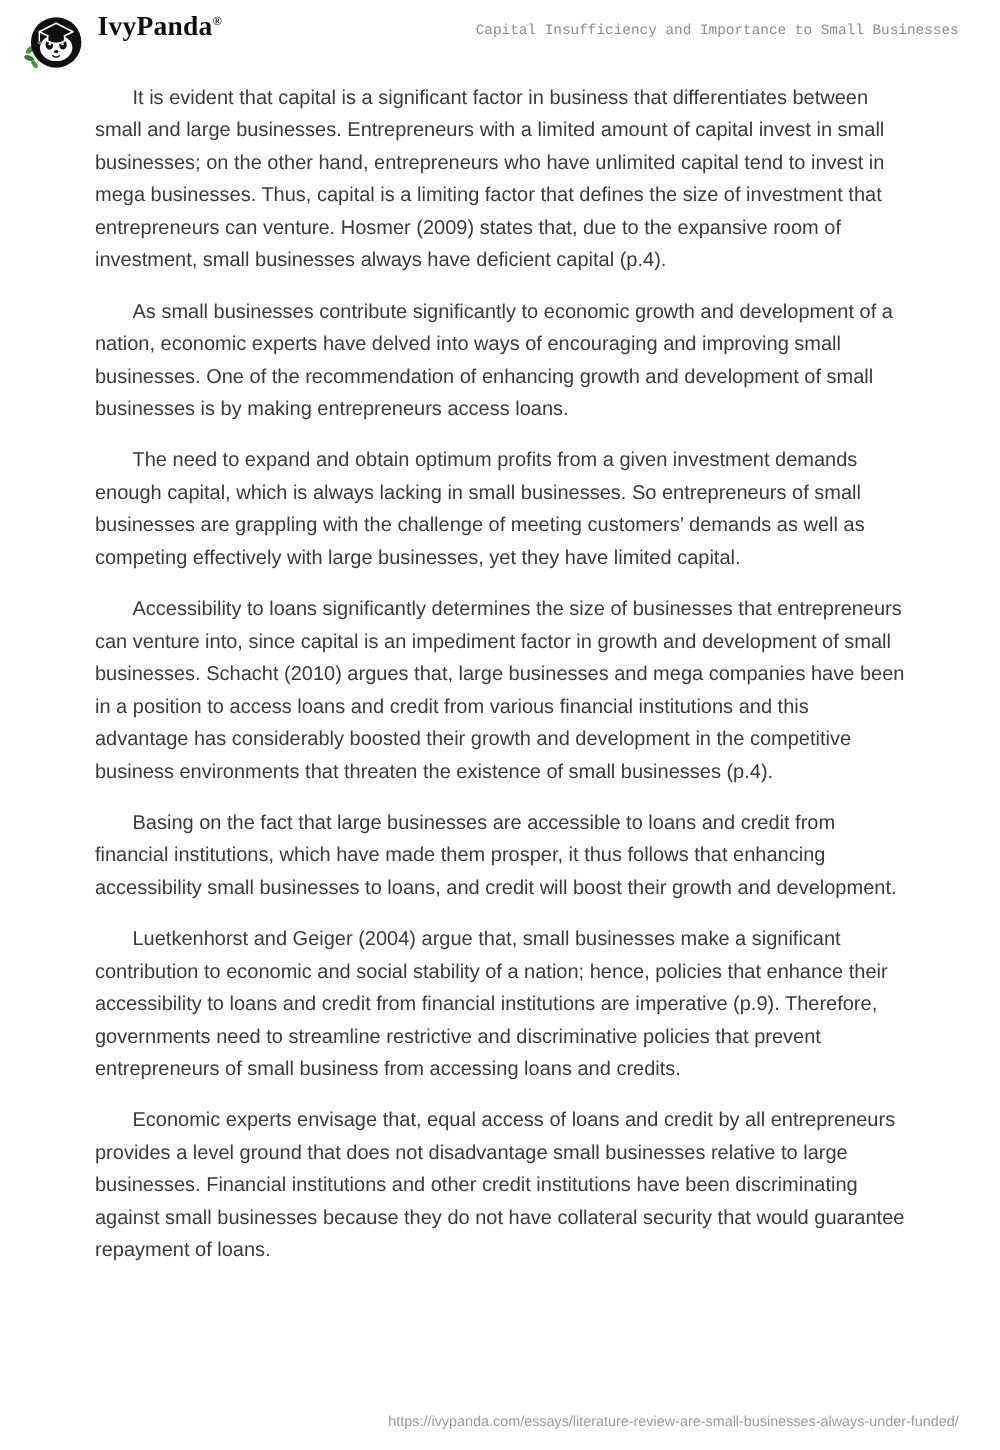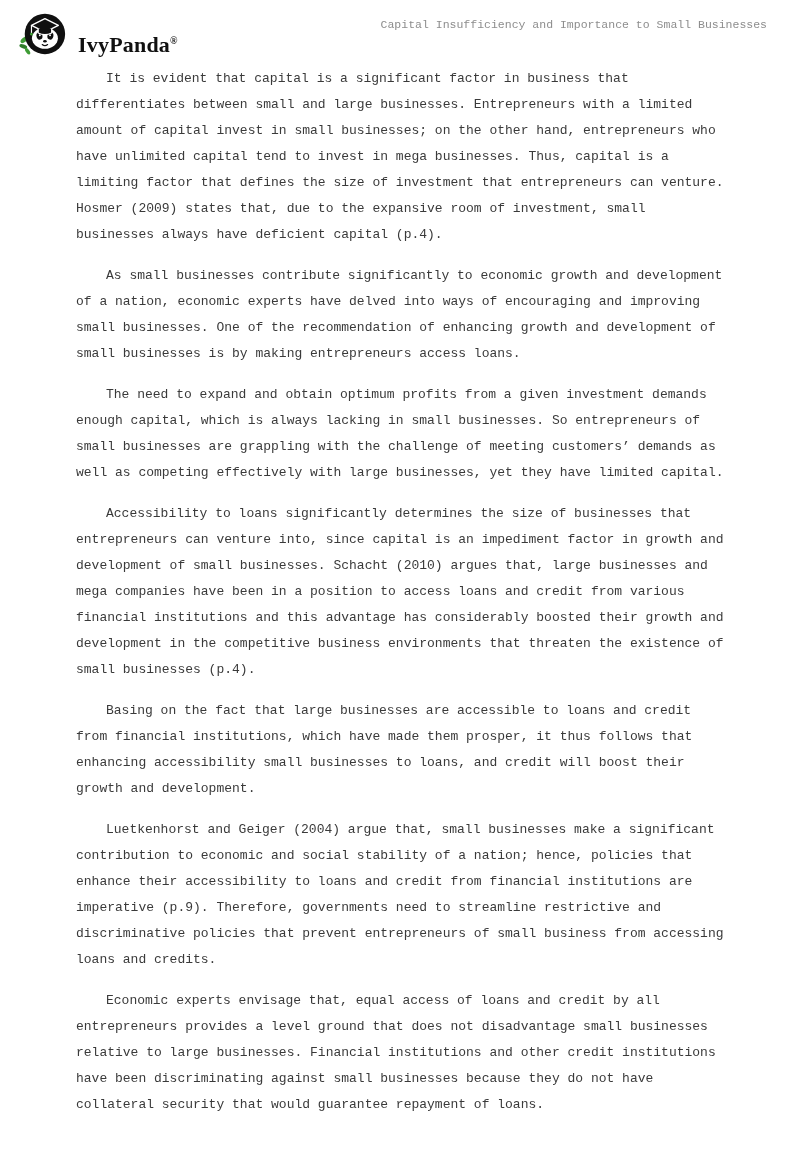--- a/index.html
+++ b/index.html
@@ -18,21 +18,21 @@
   
   .header {
     display: flex;
     align-items: center;
     padding: 9px 33px 0 18px;
     height: 56px;
     box-sizing: border-box;
   }
   .logo-wrap {
     display: flex;
-    align-items: flex-end;
+    align-items: flex-start;
   }
   .logo-icon {
     width: 50px;
     height: 50px;
     flex: 0 0 auto;
   }
   .brand {
     margin-left: 10px;
     font-family: "Liberation Serif", serif;
     font-weight: bold;
@@ -52,26 +52,25 @@
     align-self: flex-start;
     margin-top: 9px;
     font-family: Liberation Mono, monospace;
   }
   
   .content {
     padding: 10px 76px 0 76px;
   }
   .content p {
     margin: 0 0 15px 0;
-    font-size: 13px;
+    font-size: 16px;
     line-height: 26px;
     color: #3a3a3a;
     text-indent: 30px;
     text-align: left;
-    font-family: Liberation Mono, monospace;
   }
   
   .footer {
     position: absolute;
     right: 33px;
     bottom: 16px;
     font-size: 11.5px;
     color: #9b9b9b;
   }
 </style>
@@ -116,14 +115,15 @@
   <div class="content">
     <p>It is evident that capital is a significant factor in business that differentiates between small and large businesses. Entrepreneurs with a limited amount of capital invest in small businesses; on the other hand, entrepreneurs who have unlimited capital tend to invest in mega businesses. Thus, capital is a limiting factor that defines the size of investment that entrepreneurs can venture. Hosmer (2009) states that, due to the expansive room of investment, small businesses always have deficient capital (p.4).</p>
     <p>As small businesses contribute significantly to economic growth and development of a nation, economic experts have delved into ways of encouraging and improving small businesses. One of the recommendation of enhancing growth and development of small businesses is by making entrepreneurs access loans.</p>
     <p>The need to expand and obtain optimum profits from a given investment demands enough capital, which is always lacking in small businesses. So entrepreneurs of small businesses are grappling with the challenge of meeting customers’ demands as well as competing effectively with large businesses, yet they have limited capital.</p>
     <p>Accessibility to loans significantly determines the size of businesses that entrepreneurs can venture into, since capital is an impediment factor in growth and development of small businesses. Schacht (2010) argues that, large businesses and mega companies have been in a position to access loans and credit from various financial institutions and this advantage has considerably boosted their growth and development in the competitive business environments that threaten the existence of small businesses (p.4).</p>
     <p>Basing on the fact that large businesses are accessible to loans and credit from financial institutions, which have made them prosper, it thus follows that enhancing accessibility small businesses to loans, and credit will boost their growth and development.</p>
     <p>Luetkenhorst and Geiger (2004) argue that, small businesses make a significant contribution to economic and social stability of a nation; hence, policies that enhance their accessibility to loans and credit from financial institutions are imperative (p.9). Therefore, governments need to streamline restrictive and discriminative policies that prevent entrepreneurs of small business from accessing loans and credits.</p>
     <p>Economic experts envisage that, equal access of loans and credit by all entrepreneurs provides a level ground that does not disadvantage small businesses relative to large businesses. Financial institutions and other credit institutions have been discriminating against small businesses because they do not have collateral security that would guarantee repayment of loans.</p>
   </div>
 
+  <div class="footer">https://ivypanda.com/essays/literature-review-are-small-businesses-always-under-funded/</div>
 
 </div>
 
 </body></html>

